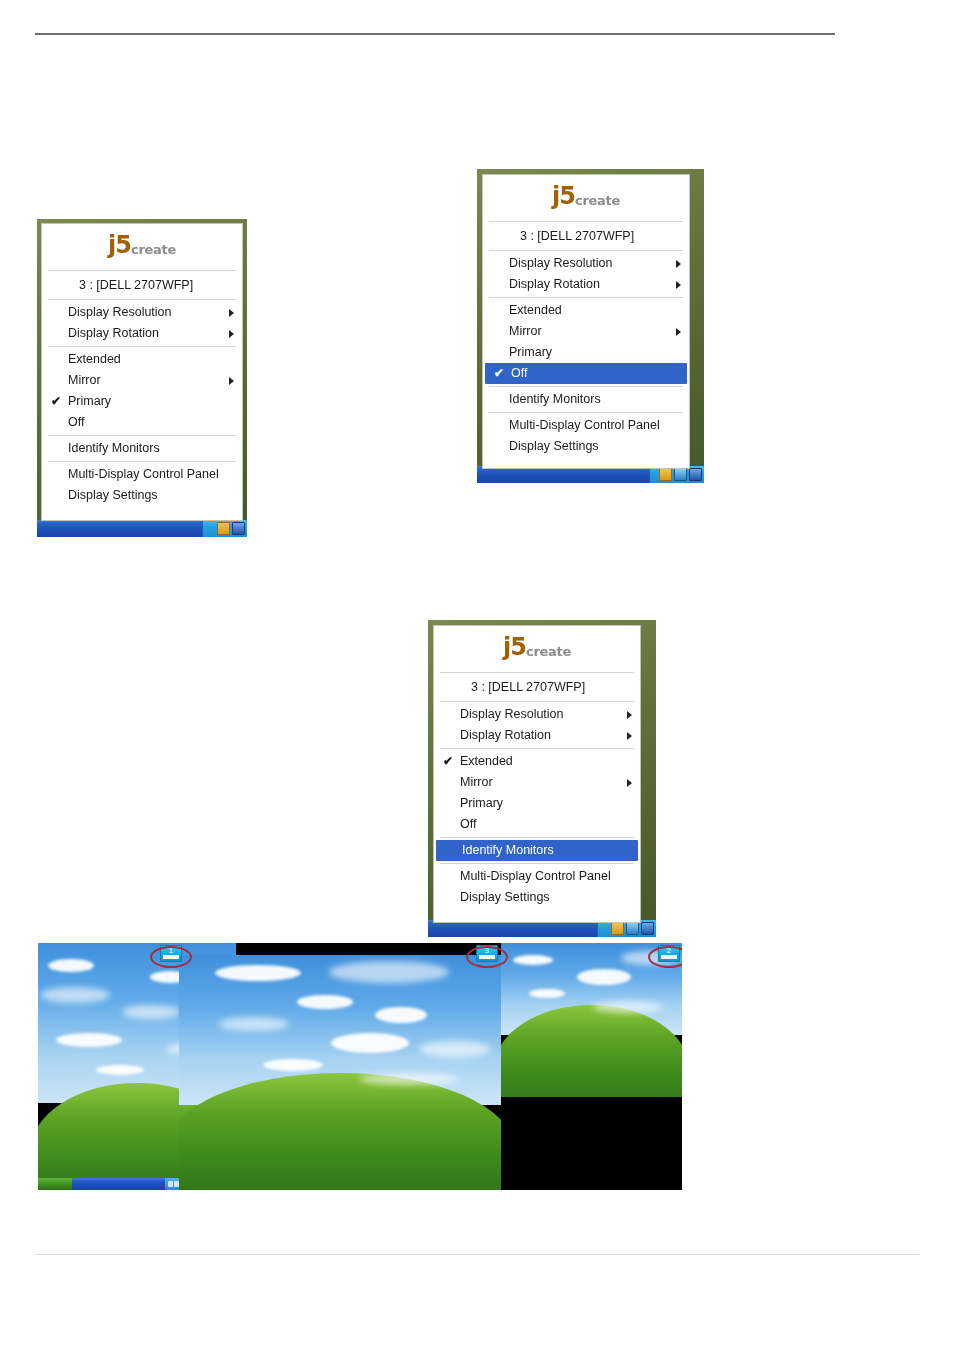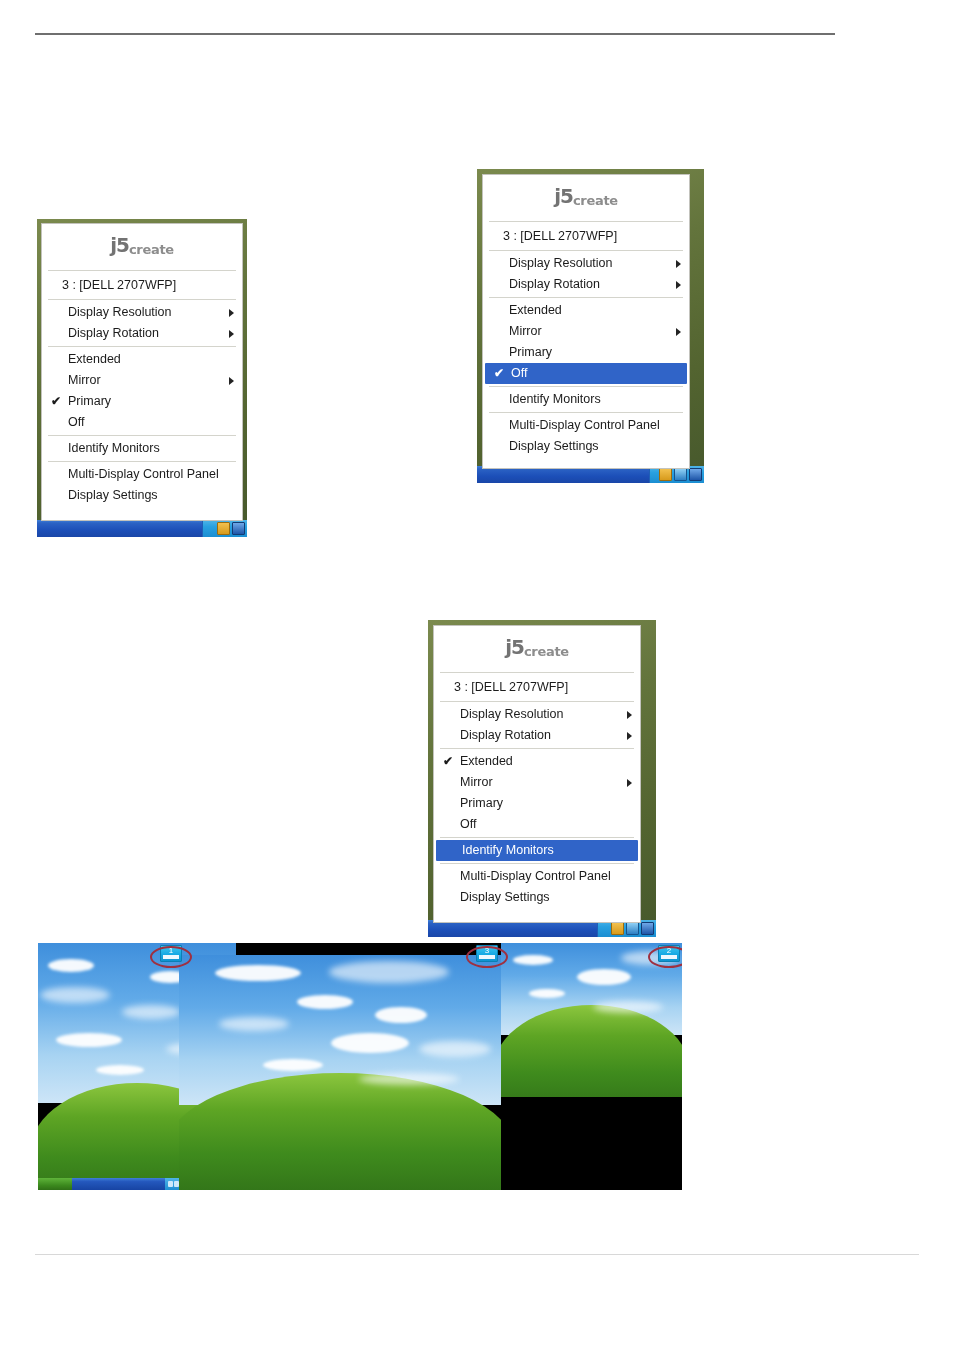--- a/index.html
+++ b/index.html
@@ -93,23 +93,23 @@
 
   .menu-logo {
     height: 44px;
     display: flex;
     align-items: center;
     justify-content: center;
     user-select: none;
   }
   .logo-j5 {
     font-family: "DejaVu Sans", sans-serif;
-    font-size: 20px;
+    font-size: 24px;
     font-weight: 700;
-    color: #737373;
+    color: #a16207;
     letter-spacing: -1px;
     line-height: 1;
     position: relative;
     top: -1px;
   }
   .logo-create {
     font-family: "DejaVu Sans", sans-serif;
     font-size: 13px;
     font-weight: 600;
     color: #8d8d8d;
@@ -131,20 +131,21 @@
     padding-left: 26px;
     padding-right: 22px;
     white-space: nowrap;
     font-size: 12.5px;
     color: #1b1b1b;
   }
   .mi.header {
     padding-left: 20px;
     height: 24px;
     line-height: 24px;
+    margin-left: 17px;
   }
   .mi.selected {
     background: #3064c8;
     color: #ffffff;
     margin: 0 2px;
     border-radius: 1px;
   }
   .mi .check {
     position: absolute;
     left: 9px;

